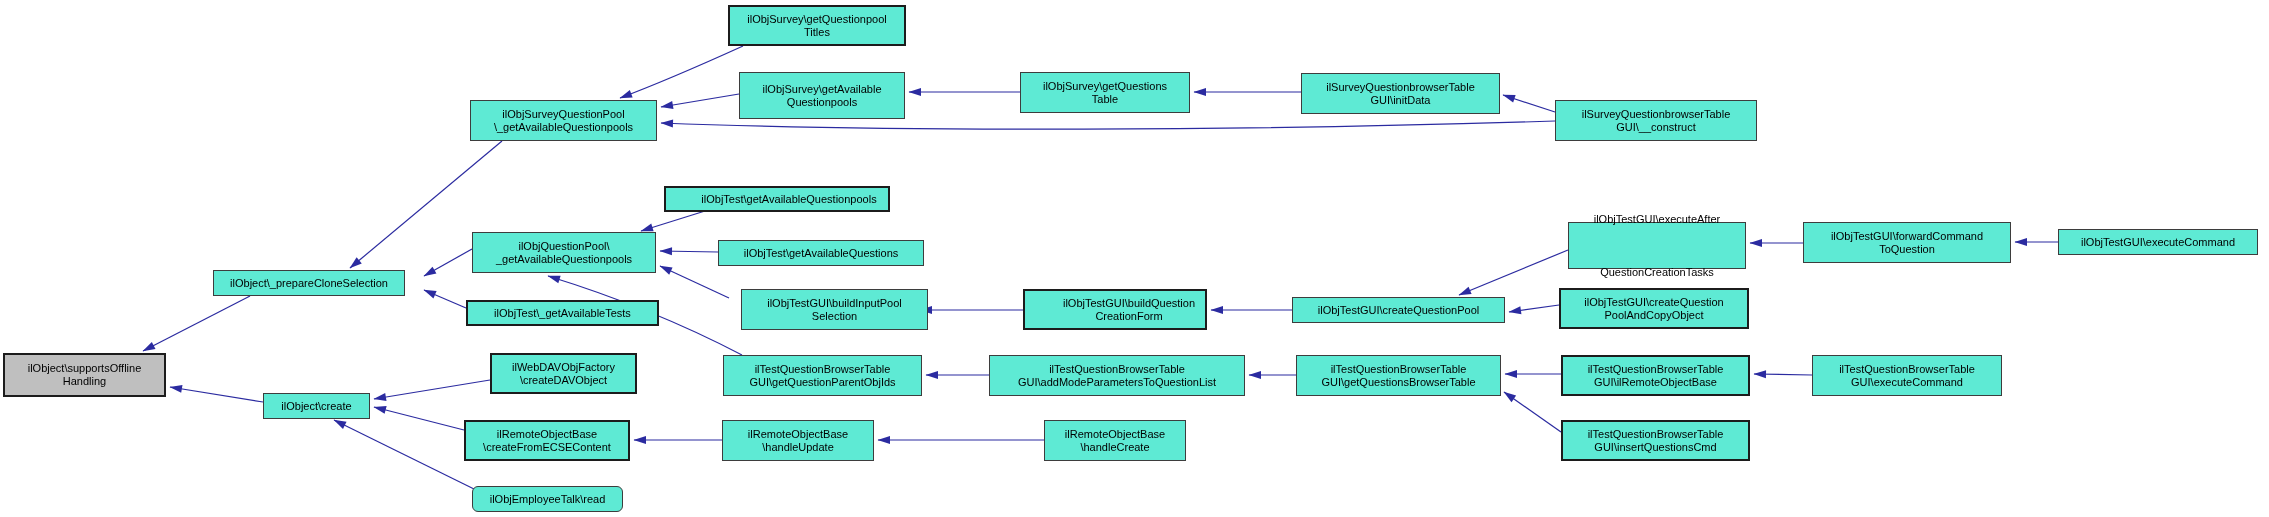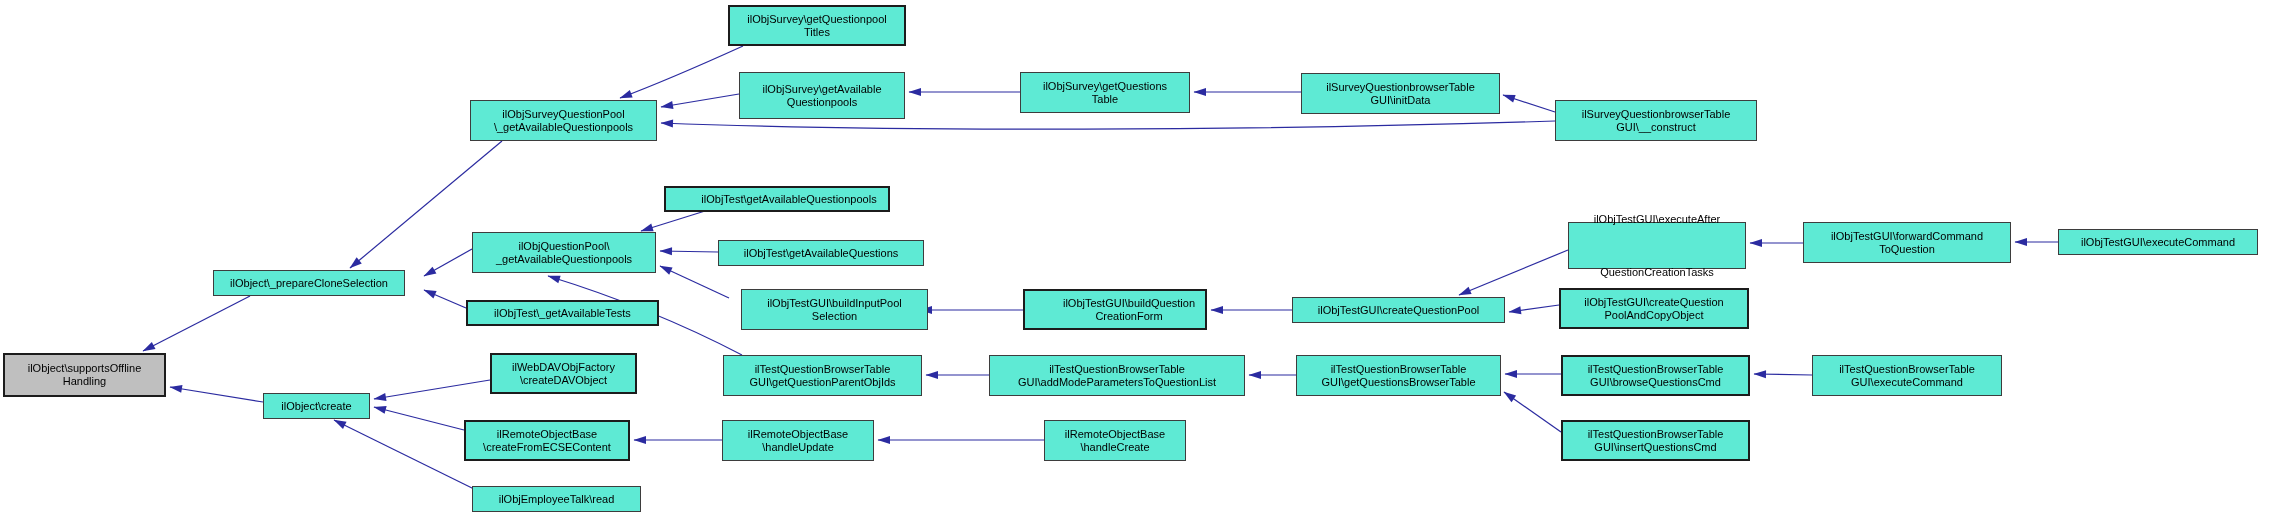--- a/index.html
+++ b/index.html
@@ -153,21 +153,21 @@
         <span>ilWebDAVObjFactory</span>
         <span>\createDAVObject</span>
       </div>
       <div class="node" style="left: 263px; top: 393px; width: 107px; height: 26px;">
         <span>ilObject\create</span>
       </div>
       <div class="node bold" style="left: 464px; top: 420px; width: 166px; height: 41px;">
         <span>ilRemoteObjectBase</span>
         <span>\createFromECSEContent</span>
       </div>
-      <div class="node" style="left: 472px; top: 486px; width: 169px; height: 26px;">
+      <div class="node" style="left: 472px; top: 486px; width: 151px; height: 26px; border-radius: 6px;">
         <span>ilObjEmployeeTalk\read</span>
       </div>
       <div class="node" style="left: 722px; top: 420px; width: 152px; height: 41px;">
         <span>ilRemoteObjectBase</span>
         <span>\handleUpdate</span>
       </div>
       <div class="node" style="left: 1044px; top: 420px; width: 142px; height: 41px;">
         <span>ilRemoteObjectBase</span>
         <span>\handleCreate</span>
       </div>
@@ -196,21 +196,21 @@
       </div>
       <div class="node" style="left: 2058px; top: 229px; width: 200px; height: 26px;">
         <span>ilObjTestGUI\executeCommand</span>
       </div>
       <div class="node bold" style="left: 1559px; top: 288px; width: 190px; height: 41px;">
         <span>ilObjTestGUI\createQuestion</span>
         <span>PoolAndCopyObject</span>
       </div>
       <div class="node bold" style="left: 1561px; top: 355px; width: 189px; height: 41px;">
         <span>ilTestQuestionBrowserTable</span>
-        <span>GUI\browseQuestionsCmd</span>
+        <span>GUI\ilRemoteObjectBase</span>
       </div>
       <div class="node" style="left: 1812px; top: 355px; width: 190px; height: 41px;">
         <span>ilTestQuestionBrowserTable</span>
         <span>GUI\executeCommand</span>
       </div>
       <div class="node bold" style="left: 1561px; top: 420px; width: 189px; height: 41px;">
         <span>ilTestQuestionBrowserTable</span>
         <span>GUI\insertQuestionsCmd</span>
       </div>
     </div>

